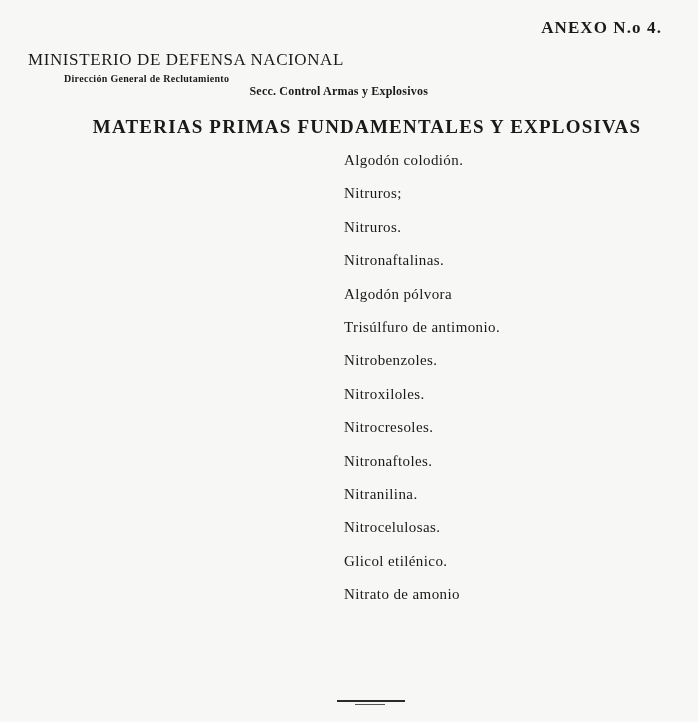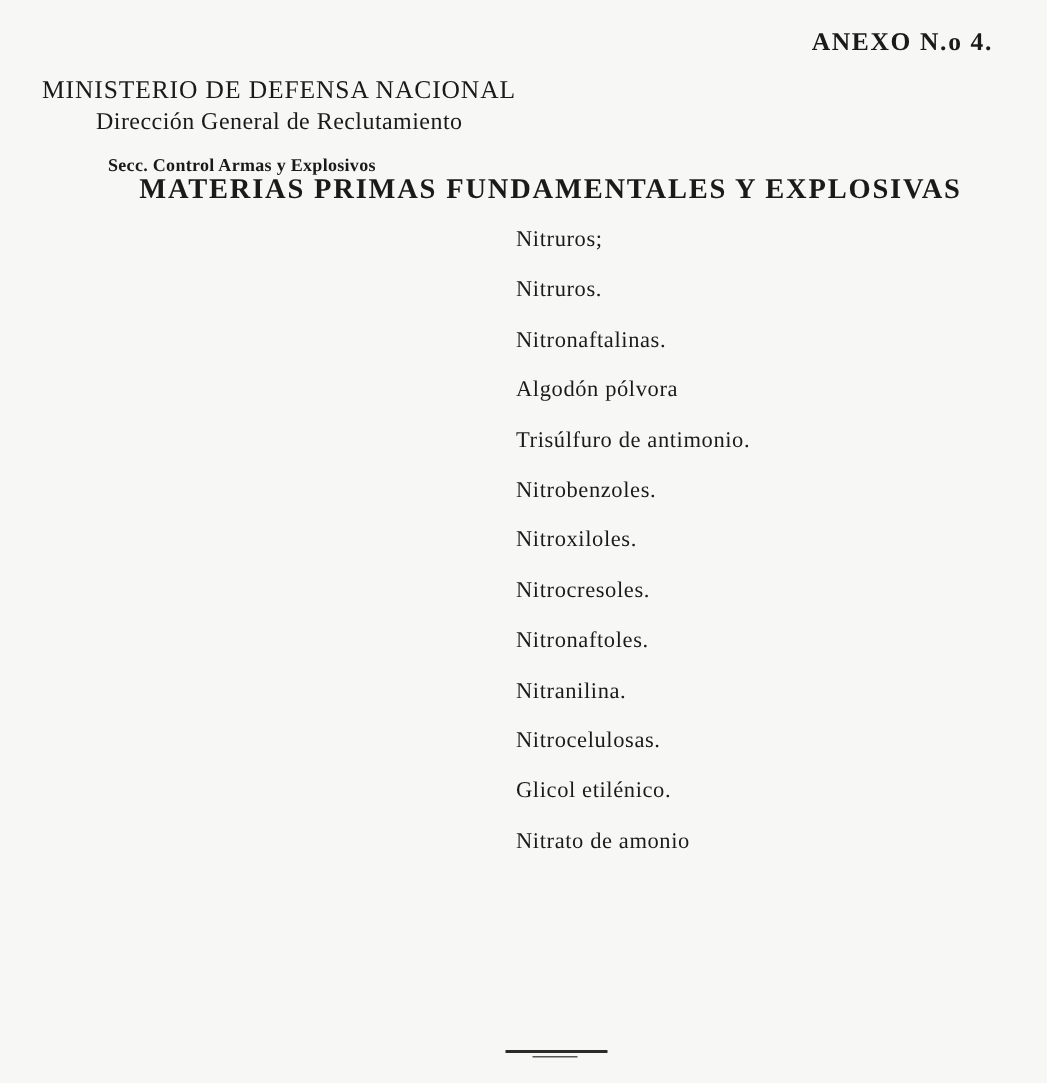--- a/index.html
+++ b/index.html
@@ -39,35 +39,36 @@
   }
   .lh-line1 {
     font-family: "Liberation Serif", serif;
     font-weight: normal;
     font-size: 17px;
     letter-spacing: 0.6px;
     white-space: nowrap;
   }
   .lh-line2 {
     font-family: "Liberation Serif", serif;
-    font-weight: normal;
-    font-size: 16px;
+    font-weight: bold;
+    font-size: 10px;
     letter-spacing: 0.3px;
     margin-top: 3px;
     padding-left: 36px;
     white-space: nowrap;
   }
   .lh-line3 {
     font-family: "Liberation Serif", serif;
     font-weight: bold;
     font-size: 12px;
     letter-spacing: 0.2px;
-    margin-top: 12px;
+    margin-top: 0;
     padding-left: 44px;
     white-space: nowrap;
+    text-align: right;
   }
   .doc-title {
     position: absolute;
     top: 116px;
     left: 0;
     width: 698px;
     text-align: center;
     font-family: "Liberation Serif", serif;
     font-weight: bold;
     font-size: 19px;
@@ -118,20 +119,21 @@
 
   <div class="letterhead">
     <div class="lh-line1">MINISTERIO DE DEFENSA NACIONAL</div>
     <div class="lh-line2">Dirección General de Reclutamiento</div>
     <div class="lh-line3">Secc. Control Armas y Explosivos</div>
   </div>
 
   <div class="doc-title">MATERIAS PRIMAS FUNDAMENTALES Y EXPLOSIVAS</div>
 
   <ul class="item-list">
+    <li>Algodón colodión.</li>
     <li>Nitruros;</li>
     <li>Nitruros.</li>
     <li>Nitronaftalinas.</li>
     <li>Algodón pólvora</li>
     <li>Trisúlfuro de antimonio.</li>
     <li>Nitrobenzoles.</li>
     <li>Nitroxiloles.</li>
     <li>Nitrocresoles.</li>
     <li>Nitronaftoles.</li>
     <li>Nitranilina.</li>

